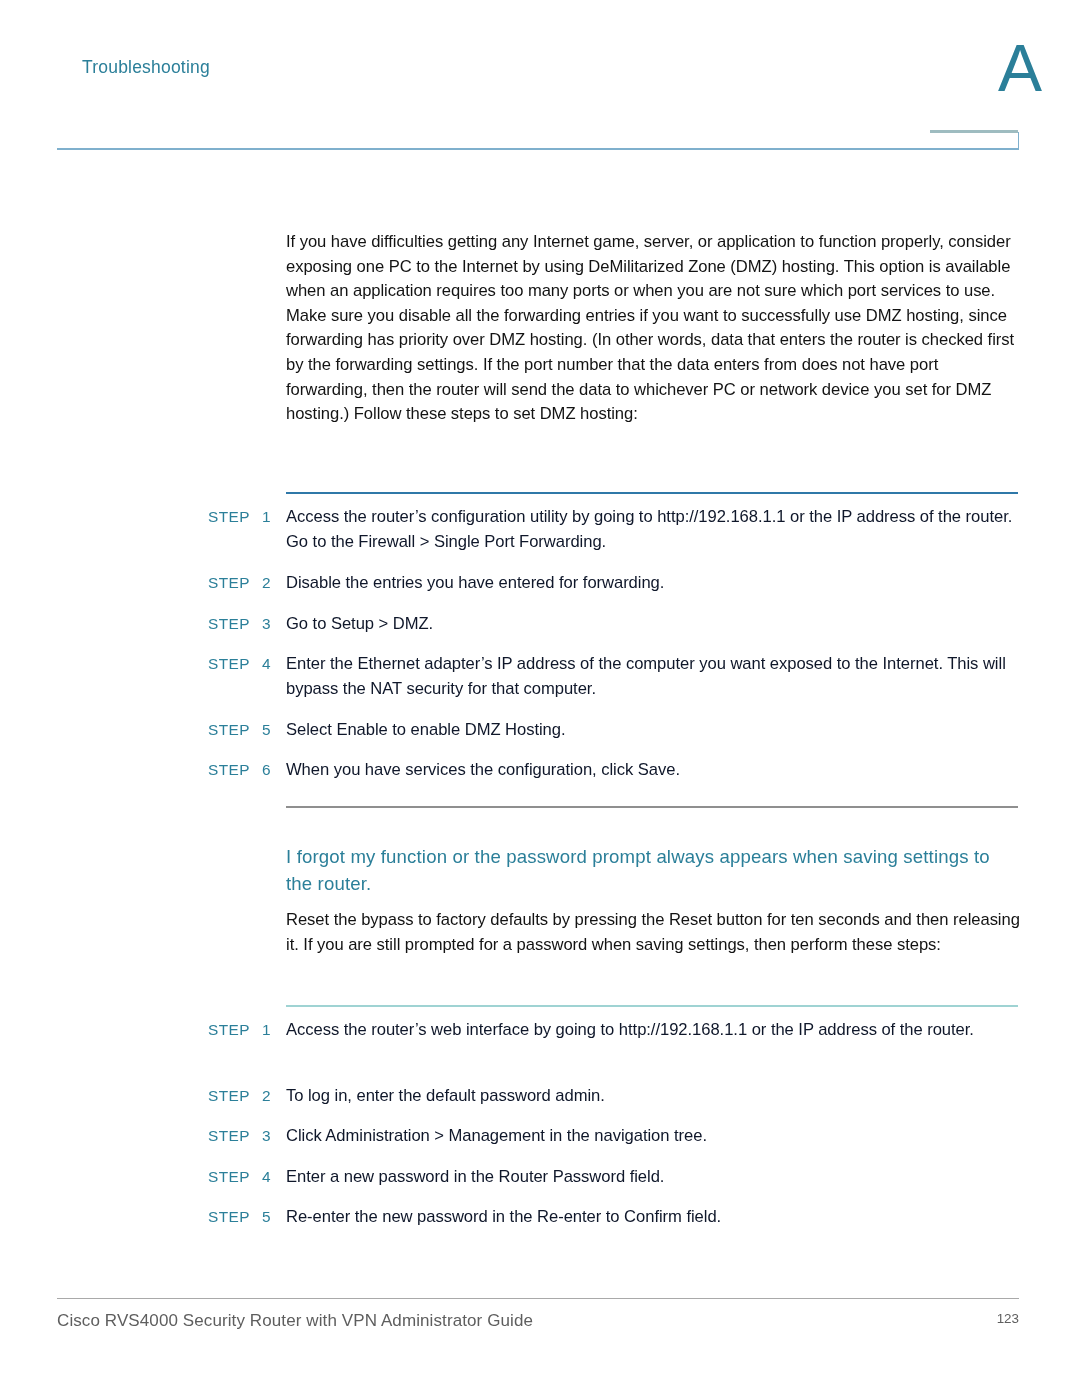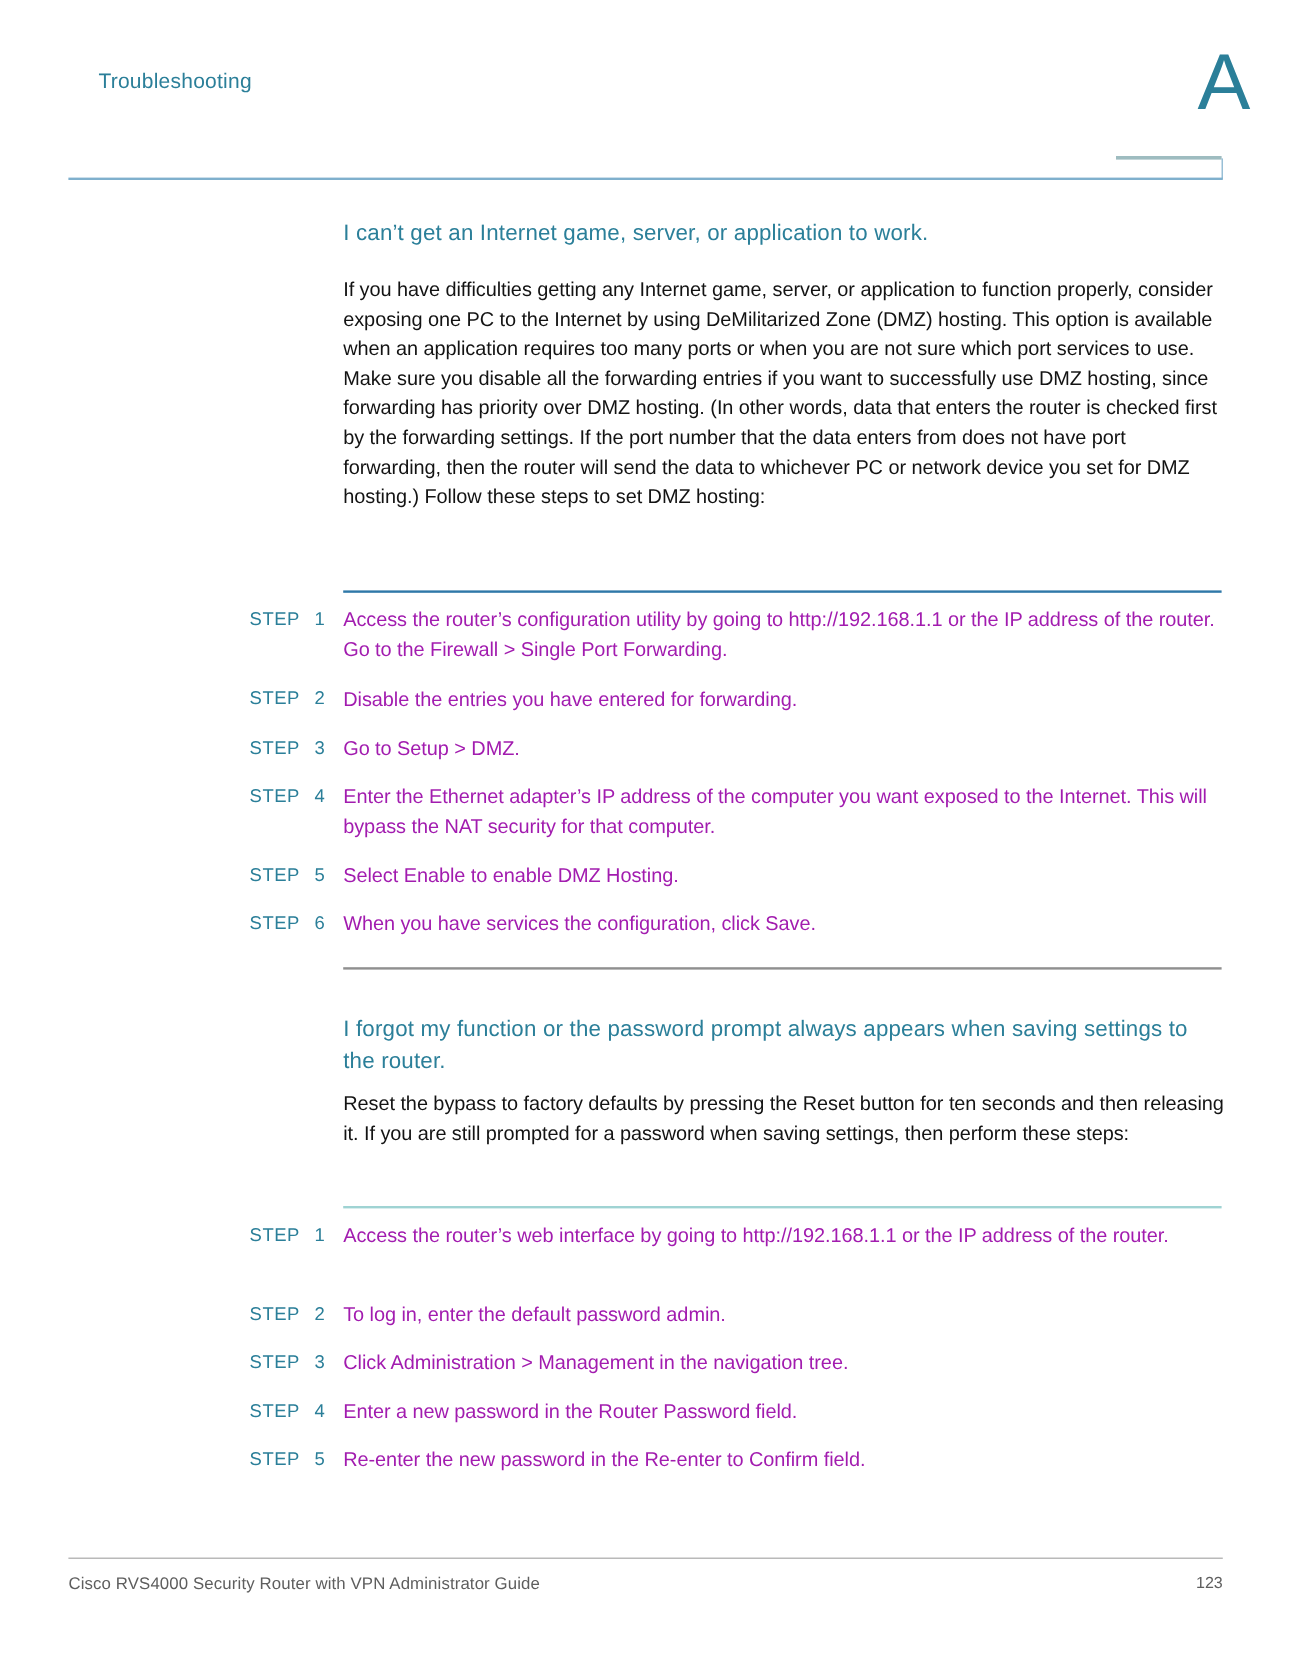--- a/index.html
+++ b/index.html
@@ -139,37 +139,37 @@
     color: #2b7f99;
     white-space: nowrap;
   }
   .step-text {
     position: absolute;
     left: 286px;
     top: 0;
     width: 740px;
     font-size: 16.6px;
     line-height: 24.6px;
-    color: #a21caf;
+    color: #0f172a;
     letter-spacing: -0.05px;
   }
 
   
   .footer-rule {
     position: absolute;
     left: 57px;
     top: 1298px;
     width: 962px;
     height: 1px;
   }
   .footer-left {
     position: absolute;
     left: 57px;
     top: 1311px;
-    font-size: 14px;
+    font-size: 17px;
     color: #5e5e5e;
     letter-spacing: 0.1px;
     white-space: nowrap;
   }
   .footer-right {
     position: absolute;
     left: 983px;
     top: 1311px;
     width: 36px;
     text-align: right;
@@ -184,21 +184,20 @@
 <div class="page">
 
   <div class="running-header">
     <div class="running-head-text">Troubleshooting</div>
     <div class="chapter-letter">A</div>
   </div>
   <div class="header-tab"></div>
   <div class="header-rule-stub"></div>
   <div class="header-rule"></div>
 
-  <div class="section-title" style="top:180px;">I can’t get an Internet game, server, or application to work.</div>
 
   <div class="body-par" style="top:230px;">If you have difficulties getting any Internet game, server, or application to function properly, consider exposing one PC to the Internet by using DeMilitarized Zone (DMZ) hosting. This option is available when an application requires too many ports or when you are not sure which port services to use. Make sure you disable all the forwarding entries if you want to successfully use DMZ hosting, since forwarding has priority over DMZ hosting. (In other words, data that enters the router is checked first by the forwarding settings. If the port number that the data enters from does not have port forwarding, then the router will send the data to whichever PC or network device you set for DMZ hosting.) Follow these steps to set DMZ hosting:</div>
 
   <div class="rule rule-blue" style="left:286px; top:492px; width:732px;"></div>
 
   <div class="steps">
     <div class="step" style="position:absolute; top:505px; left:0; width:1080px;">
       <span class="step-label">STEP</span>
       <span class="step-num">1</span>
       <span class="step-text">Access the router’s configuration utility by going to http://192.168.1.1 or the IP address of the router. Go to the Firewall &gt; Single Port Forwarding.</span>

